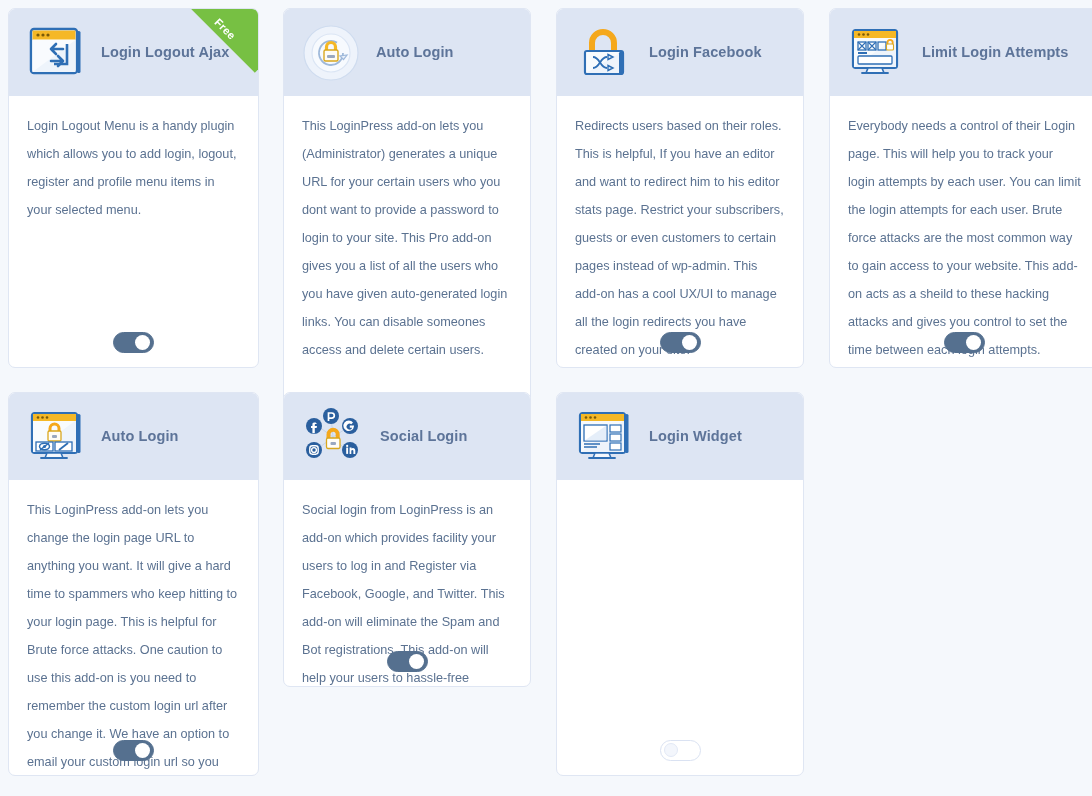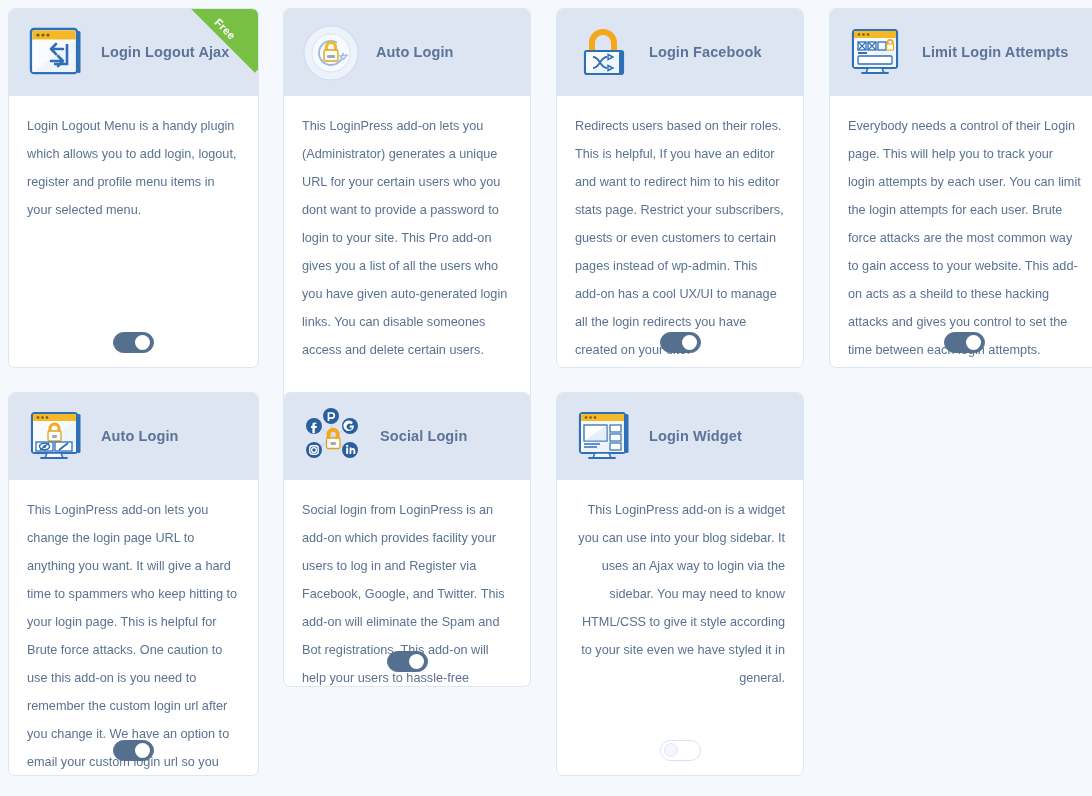--- a/index.html
+++ b/index.html
@@ -329,23 +329,20 @@
           <rect x="35" y="25" width="11" height="7" fill="#ffffff" stroke="#2f6fb5" stroke-width="1.2"></rect>
           <rect x="35" y="34" width="11" height="7" fill="#ffffff" stroke="#2f6fb5" stroke-width="1.2"></rect>
           <path d="M9 35 h16 M9 38 h13" stroke="#2f6fb5" stroke-width="1.5"></path>
           <path d="M20 44 h14 l2 5 h-18z" fill="#f4f8fd" stroke="#2f6fb5" stroke-width="1.5"></path>
           <path d="M14 49 h26" stroke="#2f6fb5" stroke-width="1.8" stroke-linecap="round"></path>
           <rect x="50" y="5" width="3.5" height="39" rx="1.5" fill="#2f6fb5"></rect>
         </svg>
       </div>
       <div class="card-title">Login Widget</div>
     </div>
-    <div class="card-body">
-      <p class="card-desc">This LoginPress add-on is a widget you can use into your blog sidebar. It uses an Ajax way to login via the sidebar. You may need to know HTML/CSS to give it style according to your site even we have styled it in general.</p>
-    </div>
     <div class="toggle-wrap" style="bottom:14px;">
       <div class="toggle off">
           <div class="knob"></div>
         </div>
     </div>
   </div>
 
 </div>
 
 </body></html>

